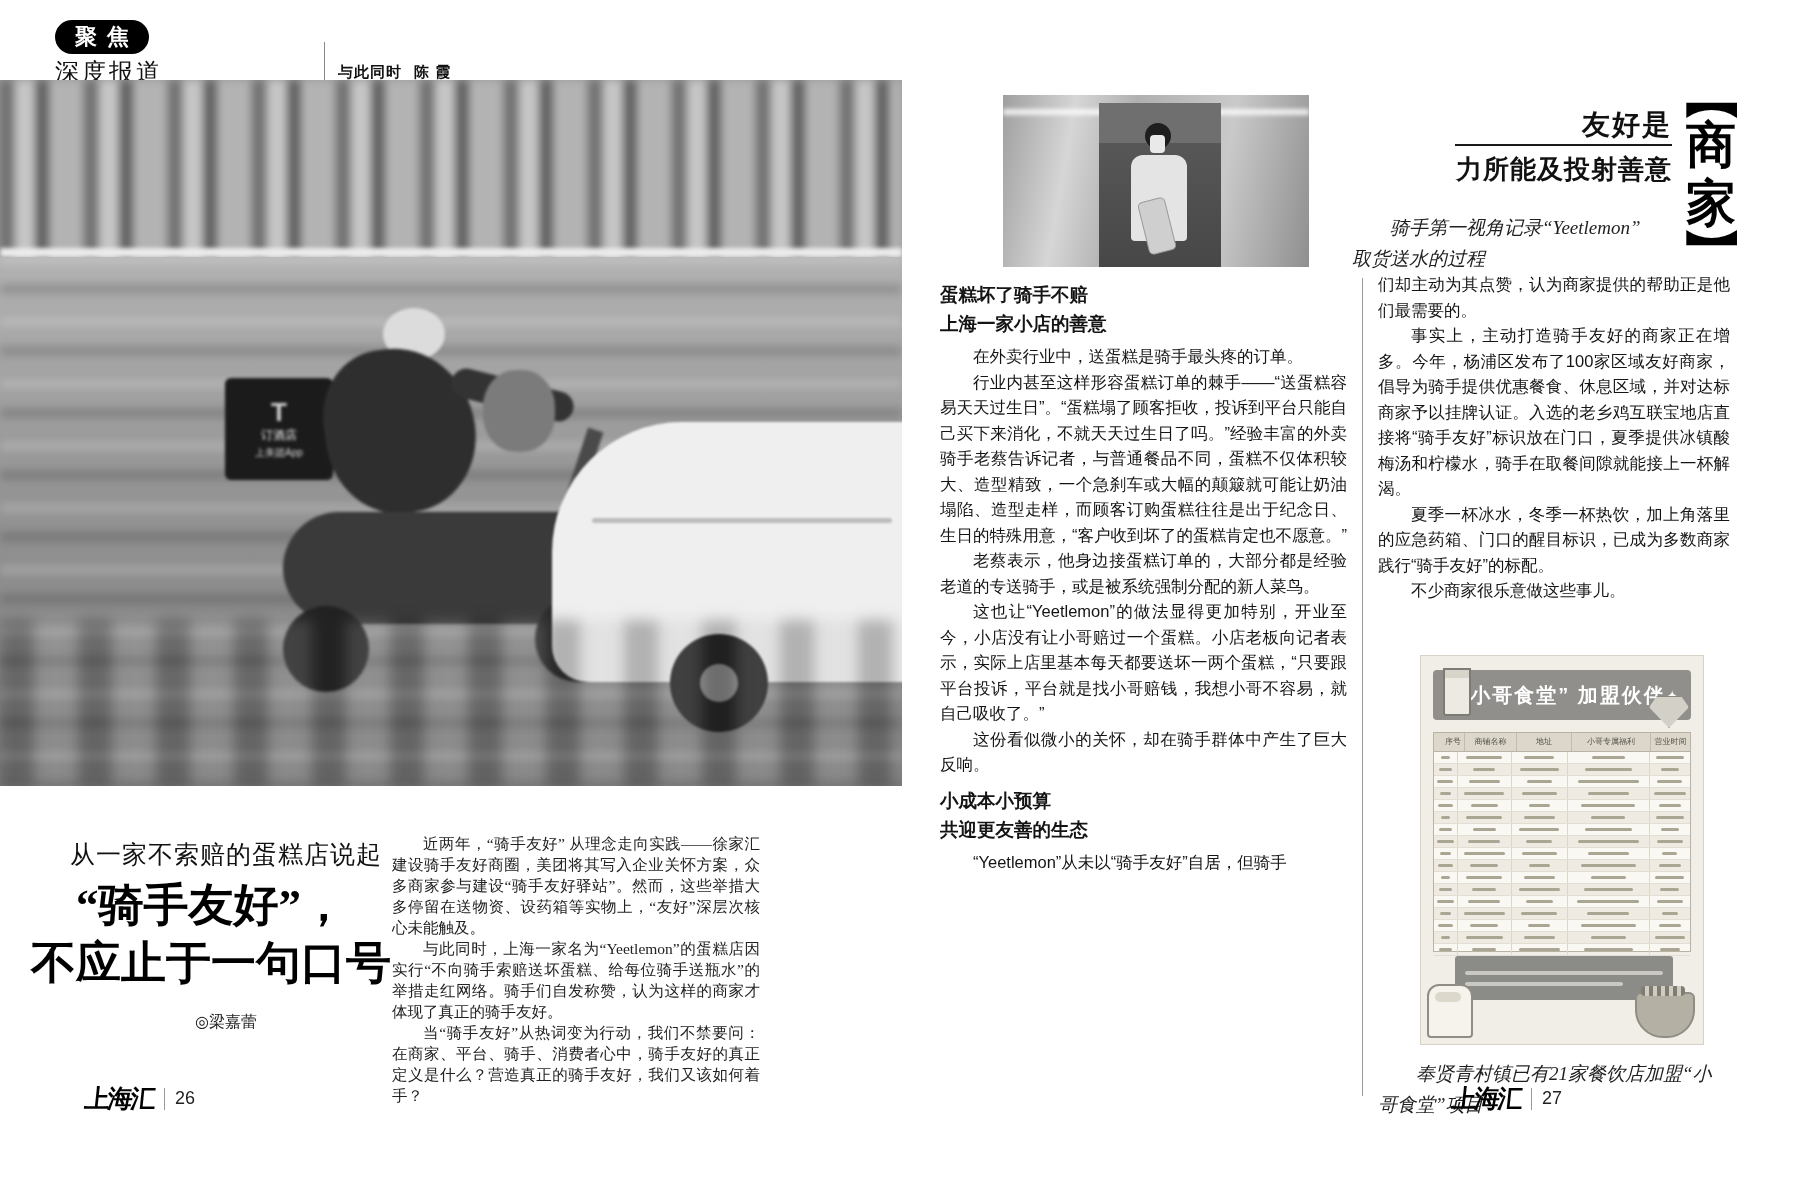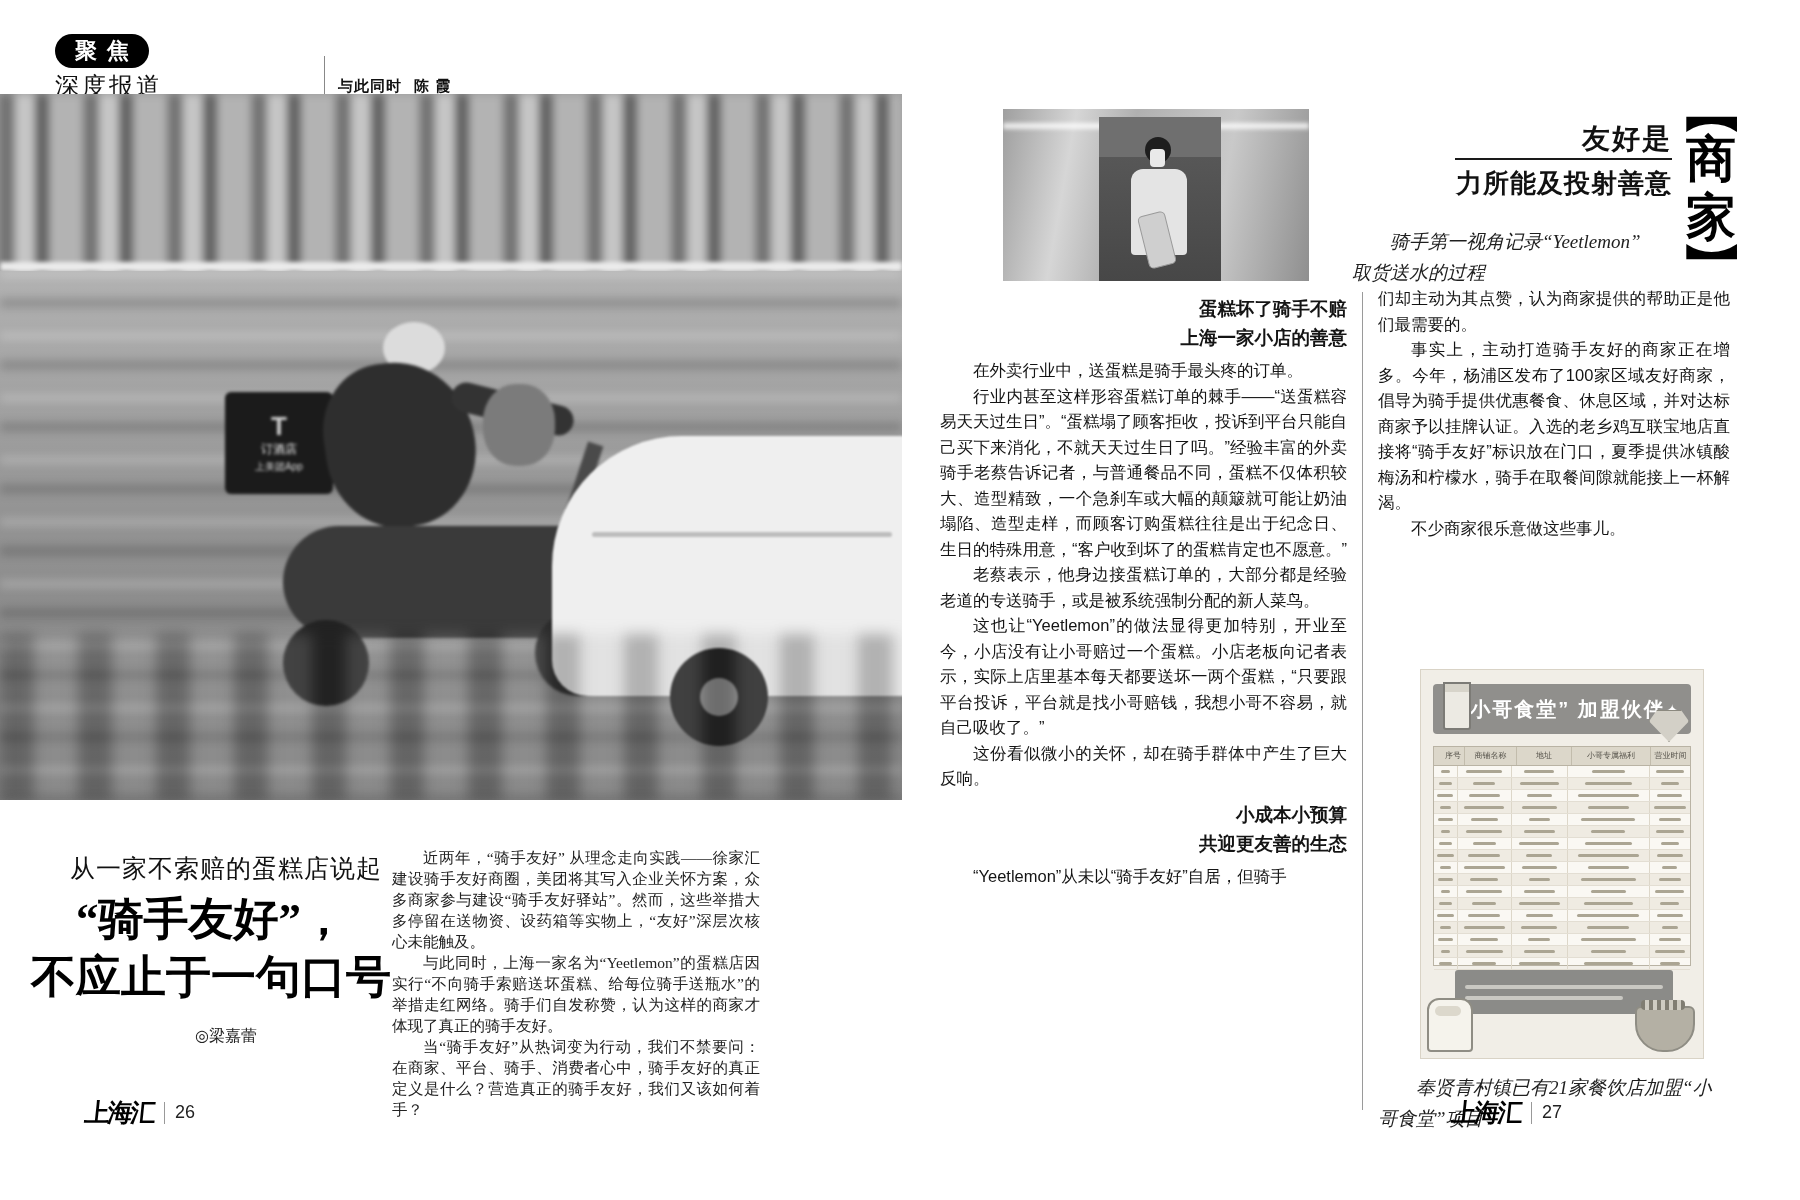--- a/index.html
+++ b/index.html
@@ -1,18 +1,18 @@
 <!DOCTYPE html>
 <html><head>
 <meta charset="utf-8">
 <style>
   html,body{margin:0;padding:0;background:#e9e9e9;}
   .sheet{position:relative;width:1800px;height:1200px;background:#ffffff;overflow:hidden;
          font-family:"Liberation Sans","DejaVu Sans",sans-serif;color:#1a1a1a;}
-  .abs{position:absolute;margin-top:14px;}
+  .abs{position:absolute;}
   .serif{font-family:"Liberation Serif","DejaVu Serif",serif;}
 
   
   .badge{left:55px;top:20px;background:#000;color:#fff;border-radius:17px;height:34px;
          padding:0 10px 0 20px;font-size:22px;font-weight:bold;letter-spacing:10px;line-height:34px;}
   .section-title{left:55px;top:56px;font-family:"Liberation Serif","DejaVu Serif",serif;
          font-size:24px;letter-spacing:3px;color:#111;}
   .header-divider{left:324px;top:42px;width:1px;height:42px;background:#888;}
   .editor{left:338px;top:63px;font-size:15px;font-weight:bold;letter-spacing:1px;color:#111;}
   .editor .gap{display:inline-block;width:12px;}
@@ -79,21 +79,21 @@
   .ph2-bottle{position:absolute;left:140px;top:104px;width:26px;height:52px;background:#cfcfcf;border:1px solid #9a9a9a;border-radius:5px;transform:rotate(-14deg);}
   .ph2-glare{position:absolute;left:0;top:14px;width:100%;height:6px;background:rgba(255,255,255,.8);filter:blur(2px);}
   .caption2{left:1352px;top:212px;width:366px;font-style:italic;font-size:19px;line-height:31px;color:#1f1f1f;}
   .caption2 .l1{text-indent:2em;}
 
   
   .colA{left:940px;top:272px;width:407px;font-size:16.5px;line-height:25.5px;text-align:justify;color:#141414;}
   .colB{left:1378px;top:272px;width:352px;font-size:16.5px;line-height:25.5px;text-align:justify;color:#141414;}
   .colA p,.colB p{margin:0;text-indent:2em;}
   .colB p.noindent{text-indent:0;}
-  .col-head{font-weight:bold;text-align:right;font-size:18.5px;line-height:29px;margin:8px 0 6px 0;text-indent:0 !important;}
+  .col-head{font-weight:bold;text-align:left;font-size:18.5px;line-height:29px;margin:8px 0 6px 0;text-indent:0 !important;}
   .col-divider{left:1362px;top:278px;width:1px;height:818px;background:#9a9a9a;}
 
   
   .flyer{left:1420px;top:655px;width:282px;height:388px;background:#f1eee7;border:1px solid #d9d3c6;}
   .flyer-banner{position:absolute;left:12px;top:14px;right:12px;height:50px;background:#908f8c;border-radius:4px;
                 color:#fff;font-weight:bold;font-size:20px;letter-spacing:2px;text-align:center;line-height:50px;}
   .flyer-carton{position:absolute;left:10px;top:4px;width:24px;height:38px;background:#eceae3;border:2px solid #7c7b76;border-radius:3px;}
   .flyer-carton:before{content:"";position:absolute;left:-2px;top:-8px;width:24px;height:8px;background:#d7d4ca;border:2px solid #7c7b76;border-bottom:none;}
   .flyer-gem{position:absolute;right:2px;top:26px;width:38px;height:30px;background:#d3d0c7;
              clip-path:polygon(20% 0,80% 0,100% 35%,50% 100%,0 35%);border:1px solid #8b897f;}
@@ -220,20 +220,21 @@
       <div>共迎更友善的生态</div>
     </div>
     <p>“Yeetlemon”从未以“骑手友好”自居，但骑手</p>
   </div>
 
   <div class="abs col-divider"></div>
 
   <div class="abs colB">
     <p class="noindent">们却主动为其点赞，认为商家提供的帮助正是他们最需要的。</p>
     <p>事实上，主动打造骑手友好的商家正在增多。今年，杨浦区发布了100家区域友好商家，倡导为骑手提供优惠餐食、休息区域，并对达标商家予以挂牌认证。入选的老乡鸡互联宝地店直接将“骑手友好”标识放在门口，夏季提供冰镇酸梅汤和柠檬水，骑手在取餐间隙就能接上一杯解渴。</p>
+    <p>夏季一杯冰水，冬季一杯热饮，加上角落里的应急药箱、门口的醒目标识，已成为多数商家践行“骑手友好”的标配。</p>
     <p>不少商家很乐意做这些事儿。</p>
   </div>
 
   <div class="abs flyer">
     <div class="flyer-banner">
       <div class="flyer-carton"></div>
       <span>“小哥食堂” 加盟伙伴</span>
       <div class="flyer-spark">✦</div>
       <div class="flyer-gem"></div>
     </div>

